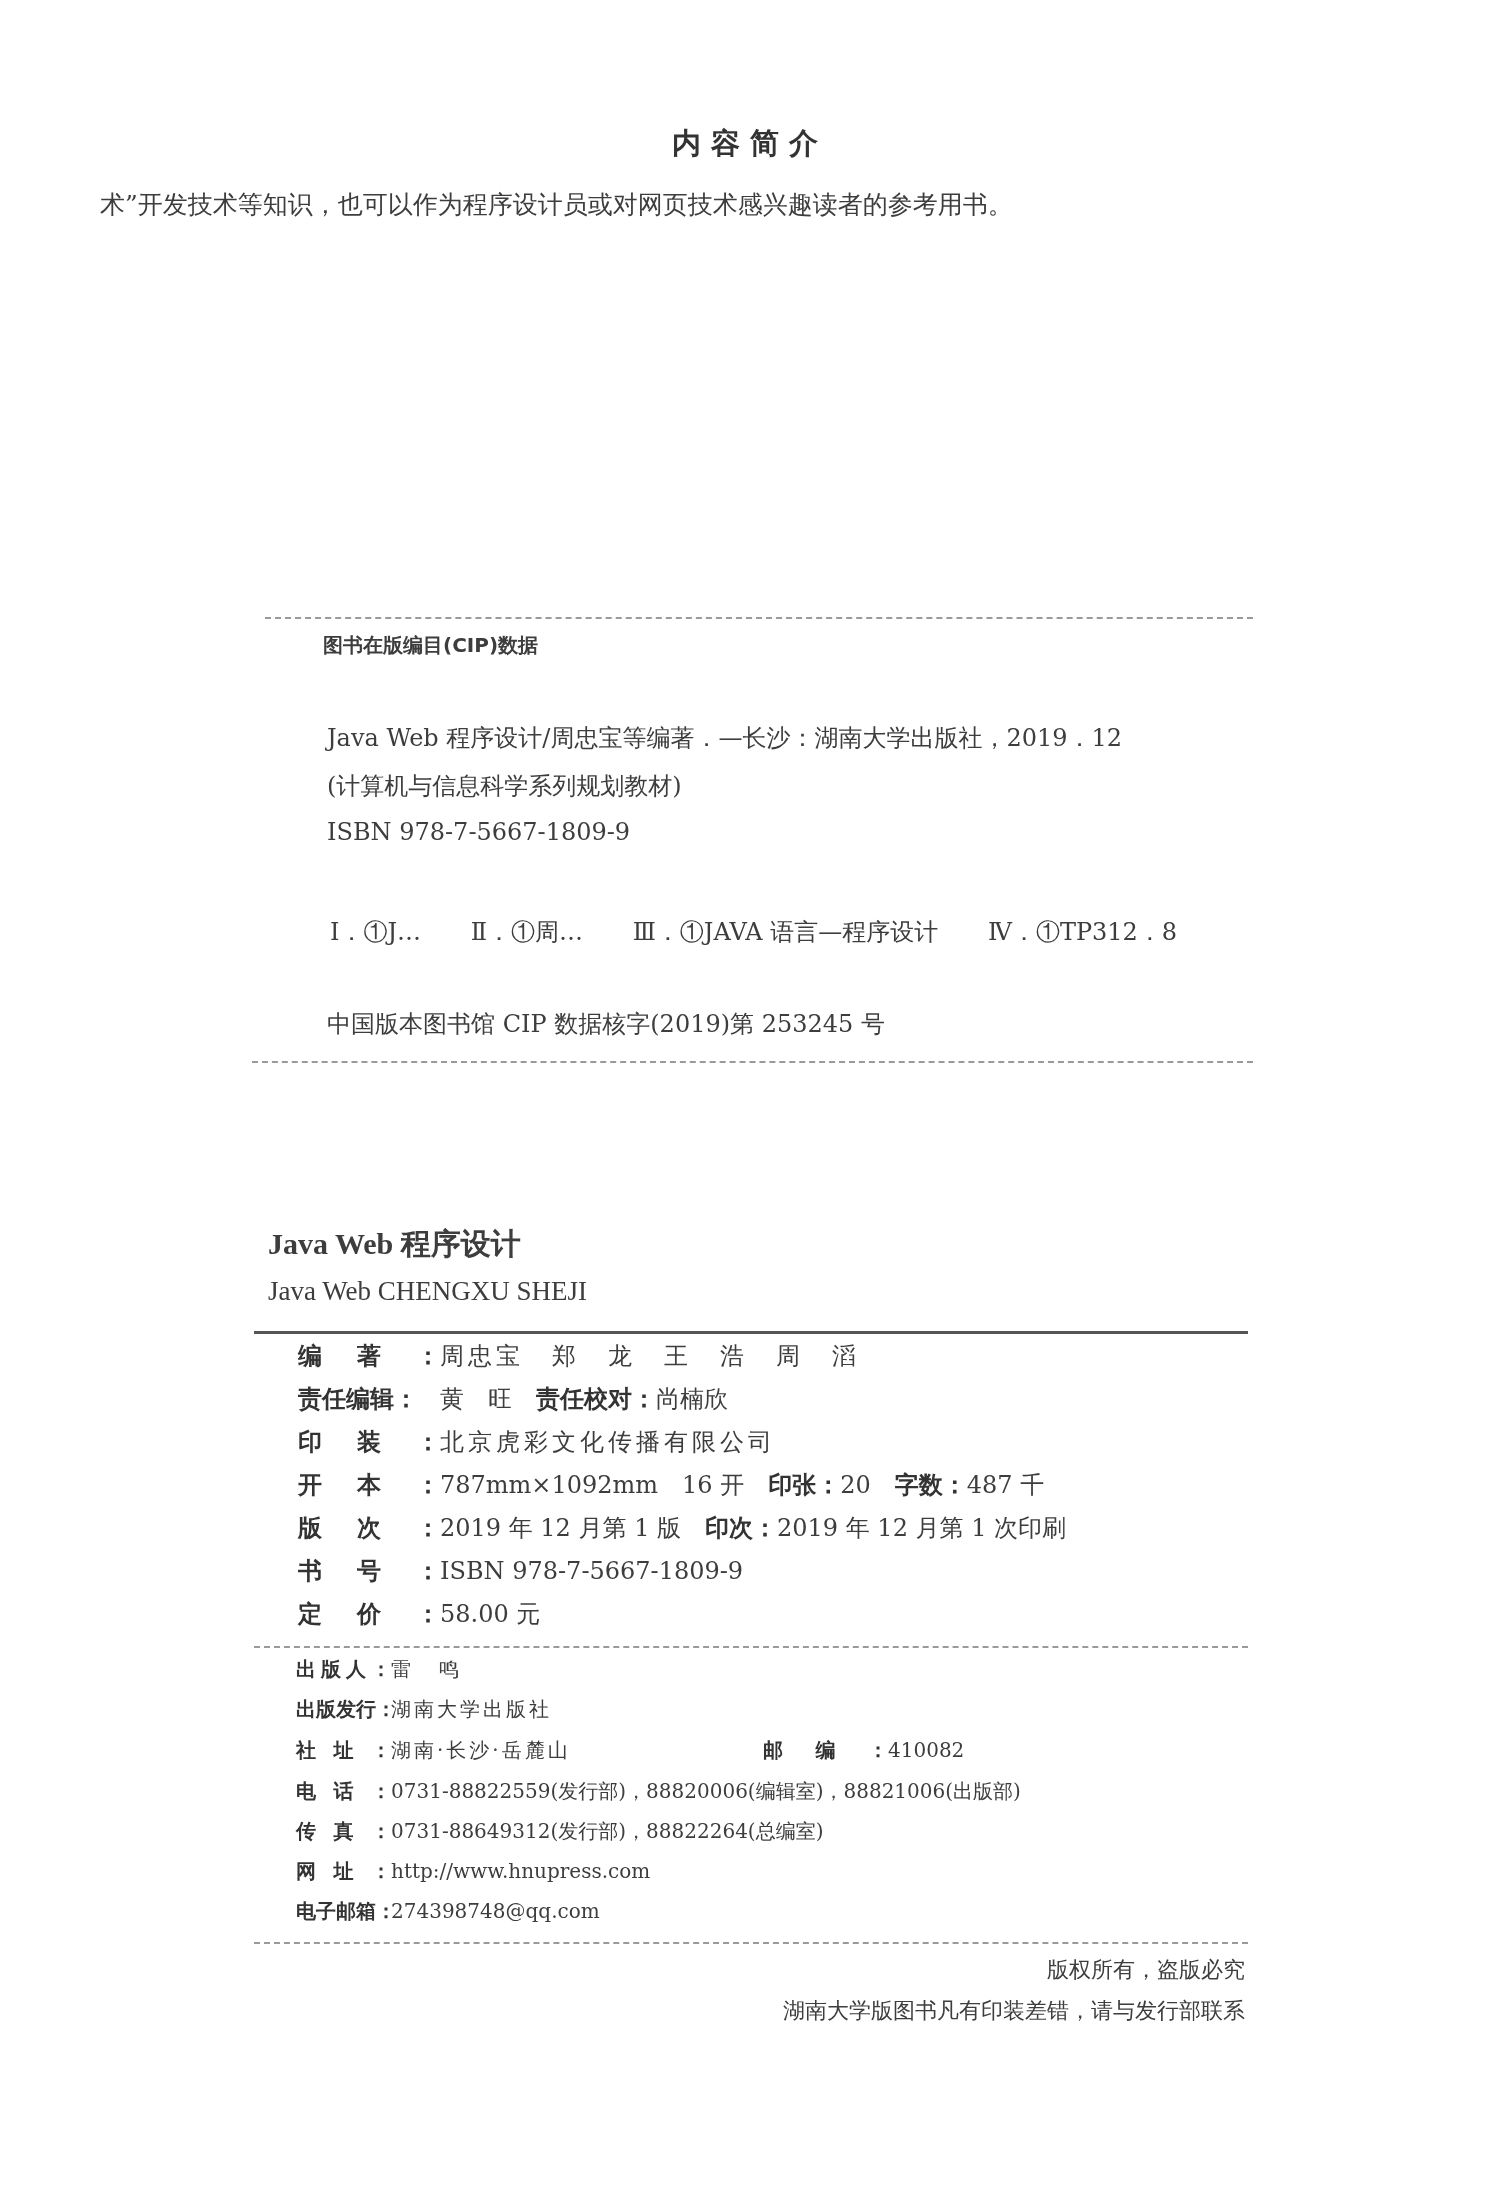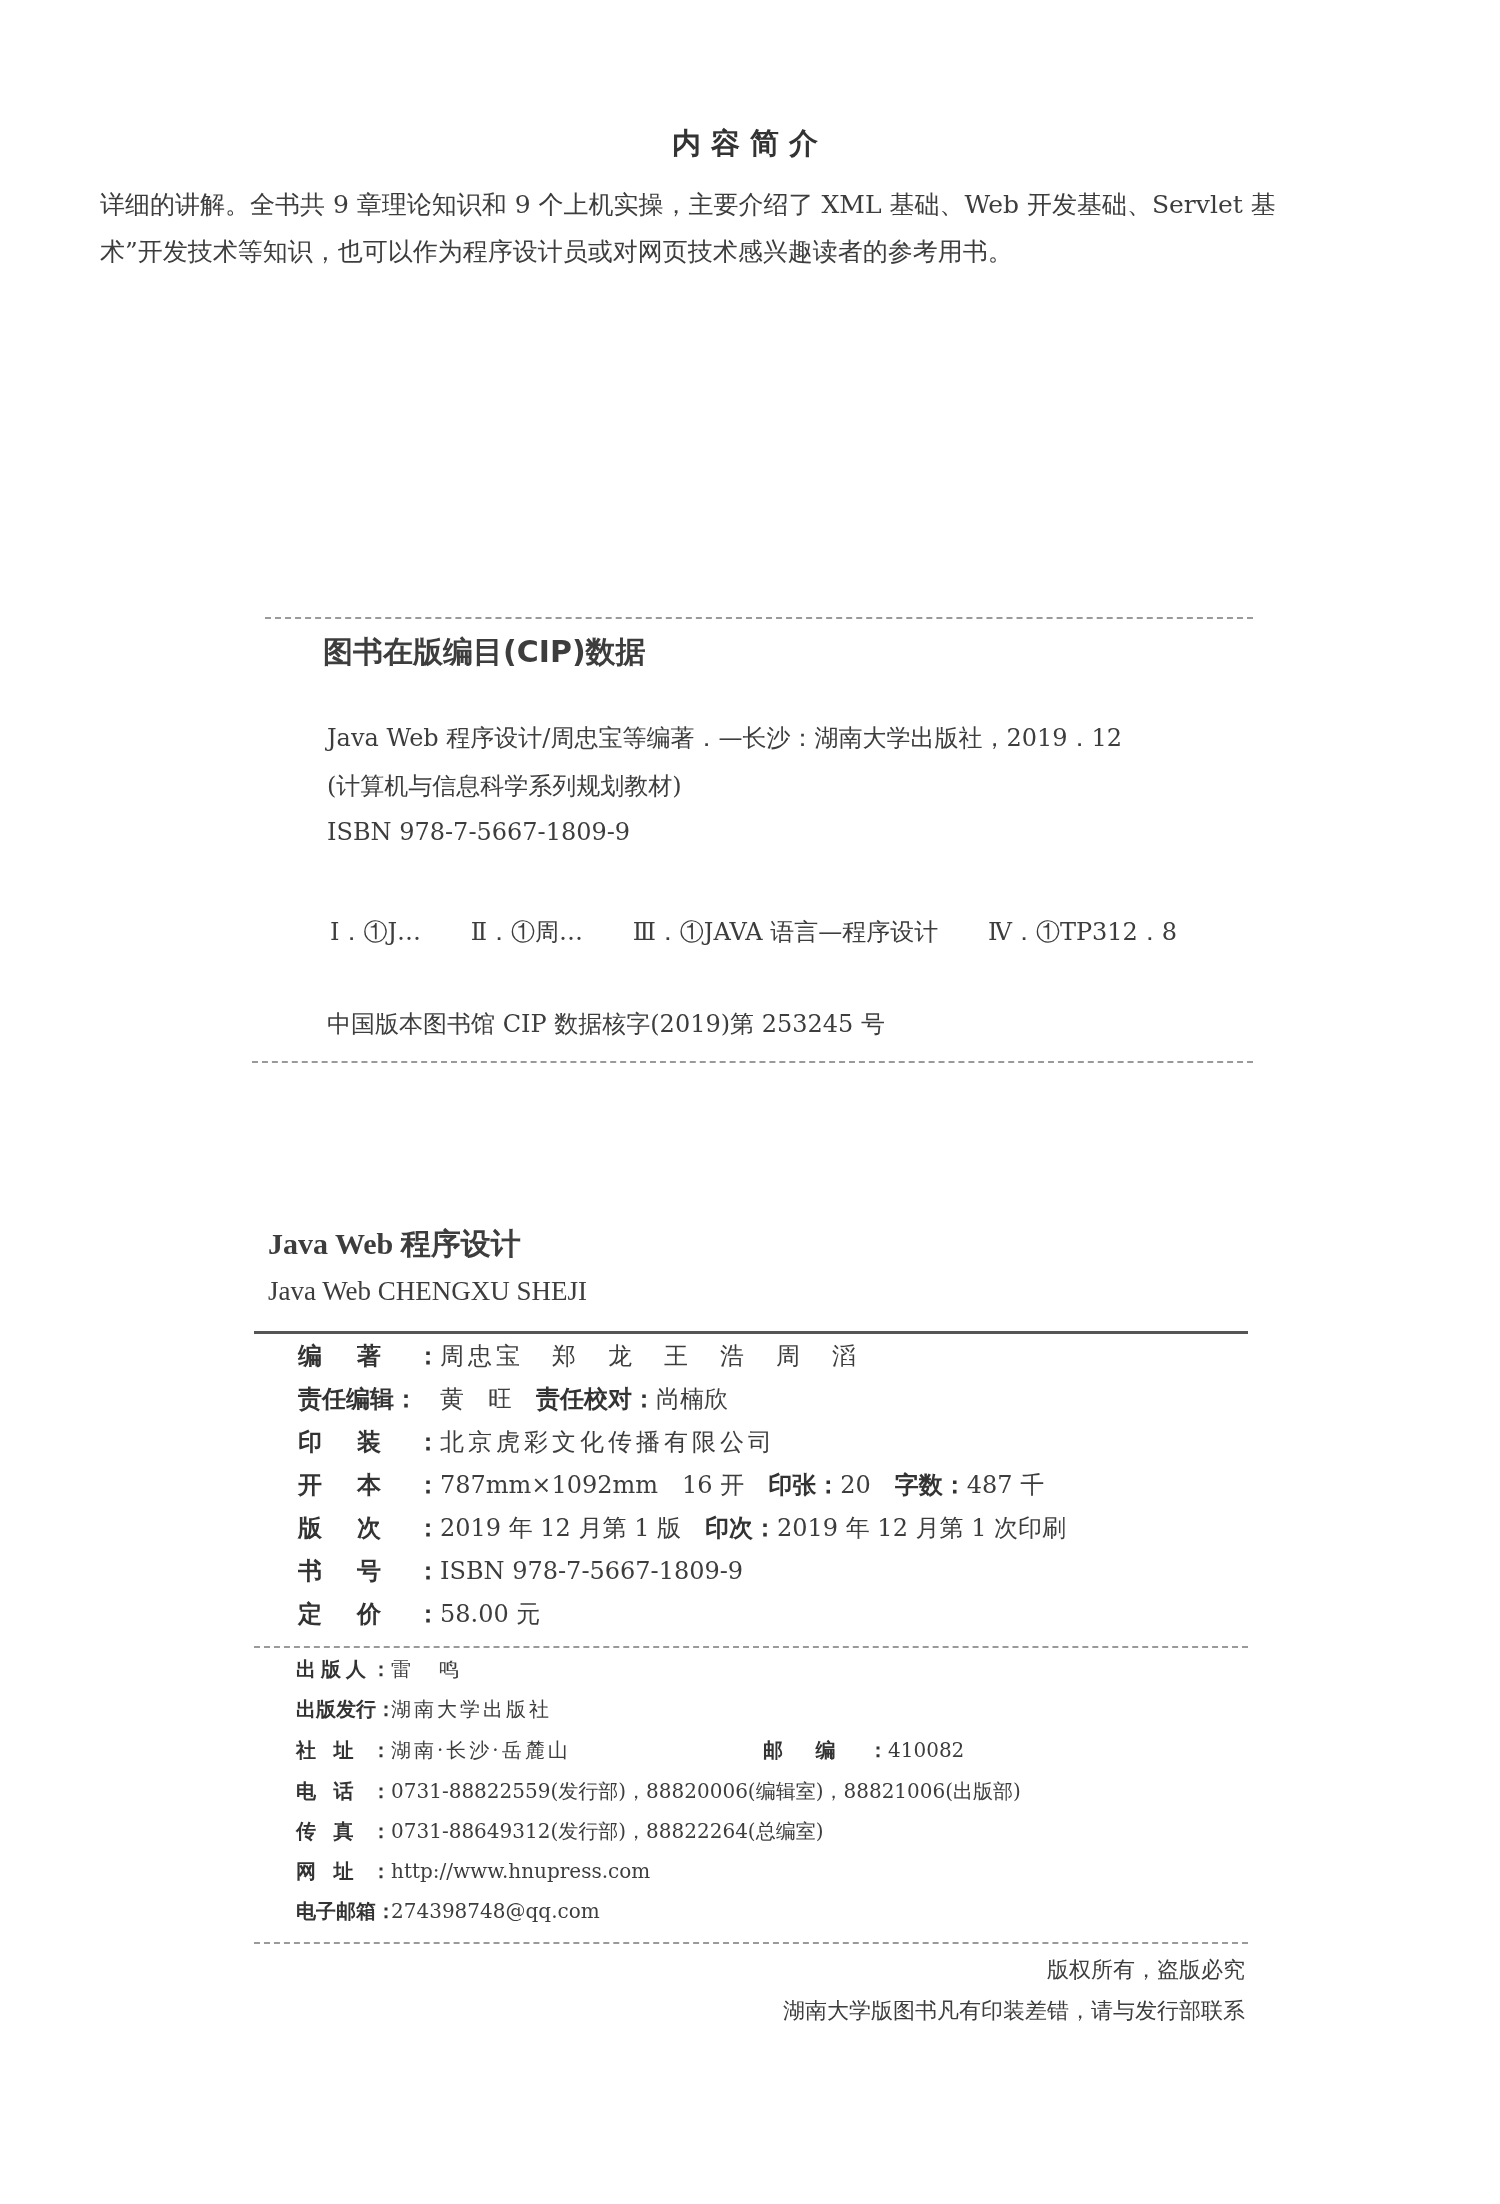--- a/index.html
+++ b/index.html
@@ -41,21 +41,21 @@
   }
   .solid {
     position: absolute;
     height: 0;
     border-top: 3px solid #555;
   }
   .cip-title {
     left: 323px; top: 632px;
     font-family: "DejaVu Sans", "Liberation Sans", sans-serif;
     font-weight: bold;
-    font-size: 30px;
+    font-size: 20px;
   }
   .cip-line {
     left: 327px;
     font-size: 24px;
   }
   .cip-class span { margin-right: 42px; }
   .book-title {
     left: 268px; top: 1224px;
     font-family: "Liberation Serif", "DejaVu Serif", serif;
     font-weight: bold;
@@ -105,21 +105,20 @@
     font-size: 22px;
     text-align: right;
   }
 </style>
 </head>
 <body>
 
 <div class="abs heading">内容简介</div>
 
 <div class="abs para">
-  <span class="para-line">详细的讲解。全书共 9 章理论知识和 9 个上机实操，主要介绍了 XML 基础、Web 开发基础、Servlet 基</span>
   <span class="para-line">术”开发技术等知识，也可以作为程序设计员或对网页技术感兴趣读者的参考用书。</span>
 </div>
 
 <div class="dash" style="left:265px; width:988px; top:617px;"></div>
 
 <div class="abs cip-title">图书在版编目(CIP)数据</div>
 
 <div class="abs cip-line" style="top:722px;">Java Web 程序设计/周忠宝等编著．—长沙：湖南大学出版社，2019．12</div>
 <div class="abs cip-line" style="top:770px;">(计算机与信息科学系列规划教材)</div>
 <div class="abs cip-line" style="top:818px;">ISBN 978-7-5667-1809-9</div>

